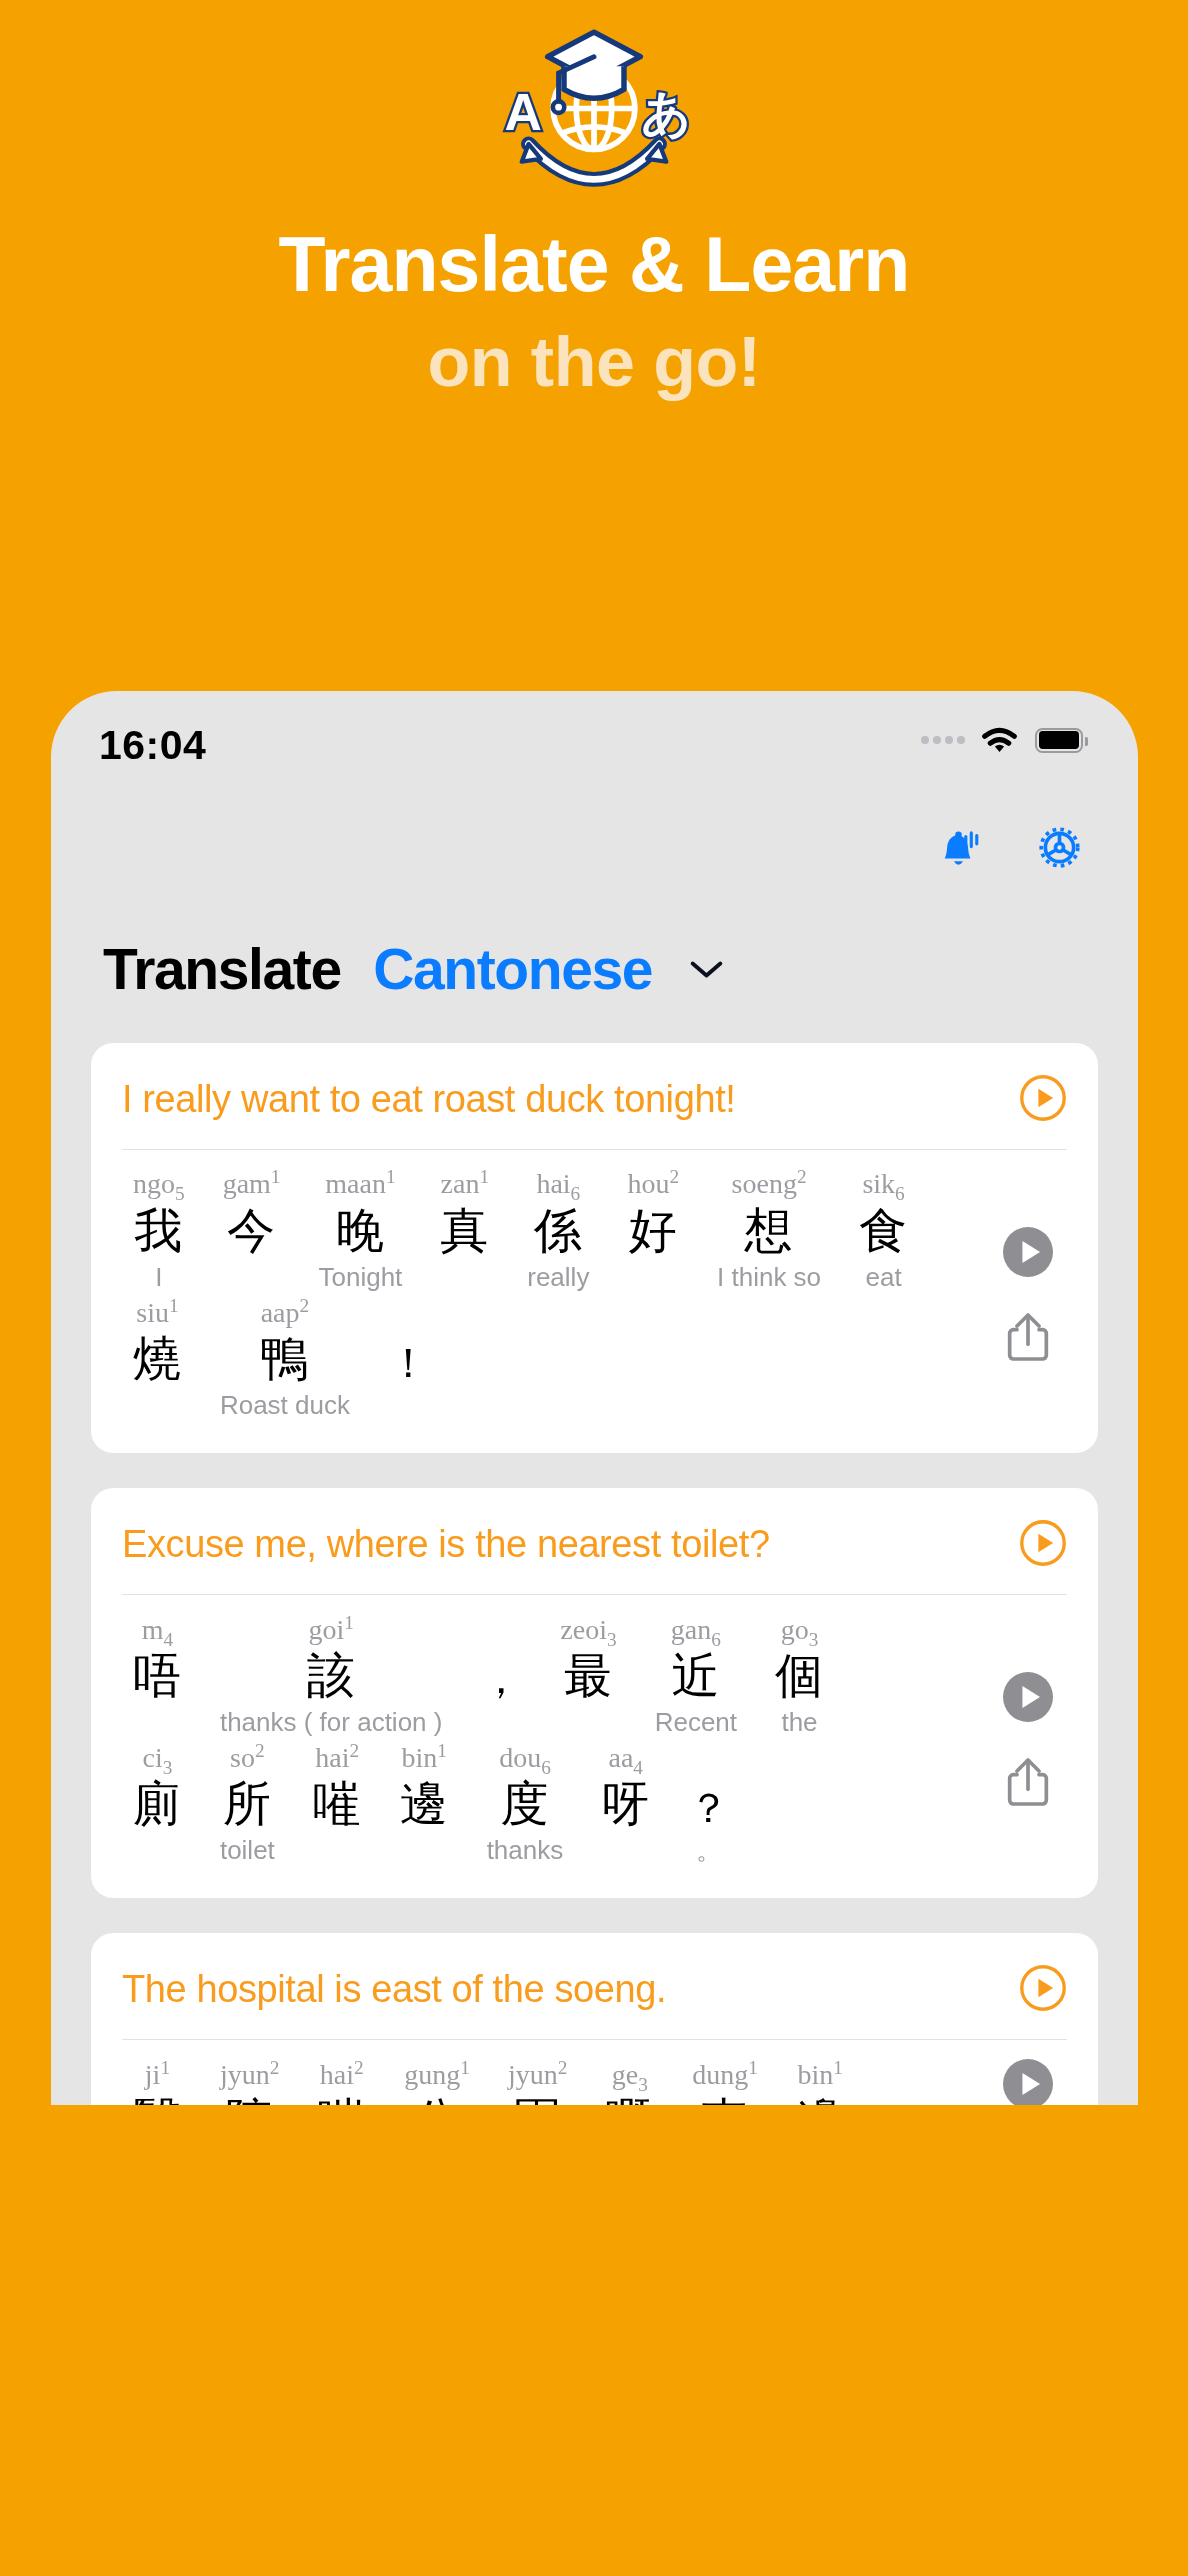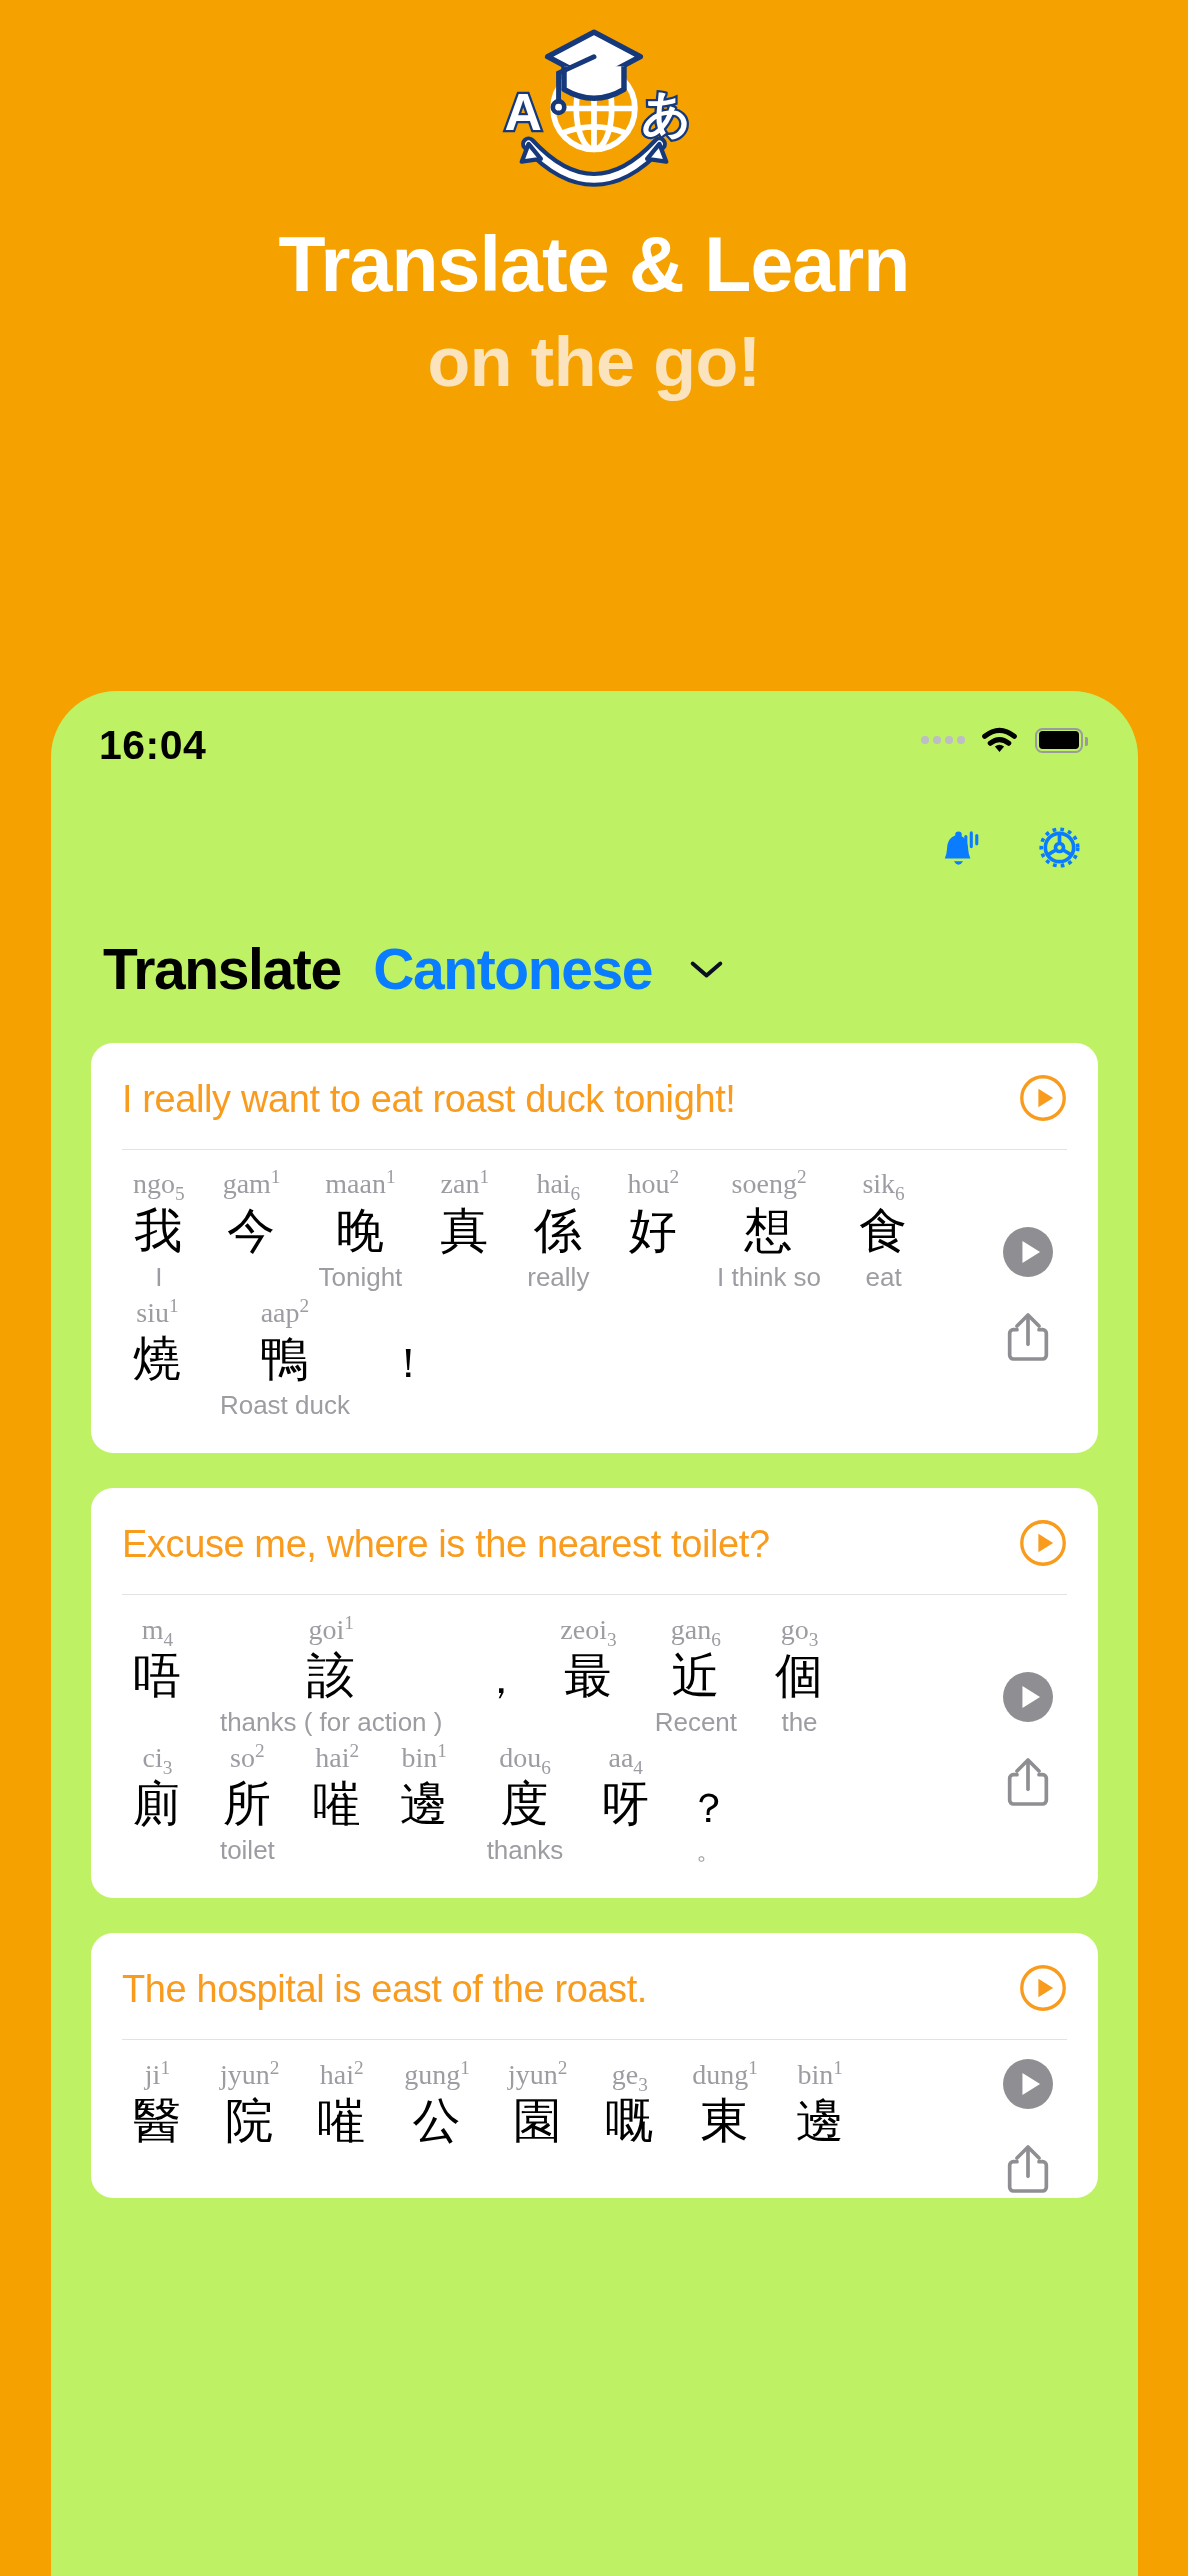--- a/index.html
+++ b/index.html
@@ -56,22 +56,22 @@
     margin-top: 24px;
     text-align: center;
   }
 
   
   .phone {
     position: absolute;
     top: 691px;
     left: 51px;
     width: 1087px;
-    height: 1885px;
-    background: #bef264;
+    height: 1414px;
+    background: #e5e5e5;
     border-radius: 66px 66px 0 0;
     overflow: hidden;
   }
 
   
   .statusbar {
     height: 101px;
     position: relative;
   }
   .sb-time {
@@ -529,21 +529,21 @@
             <span><svg viewBox="0 0 48 56" width="44" height="52" class="share-ico">
                 <path d="M12 20 L8 20 a4 4 0 0 0 -4 4 L4 48 a4 4 0 0 0 4 4 L40 52 a4 4 0 0 0 4 -4 L44 24 a4 4 0 0 0 -4 -4 L36 20" fill="none" stroke="#8E8E93" stroke-width="4" stroke-linecap="round"></path>
                 <line x1="24" y1="5" x2="24" y2="36" stroke="#8E8E93" stroke-width="4" stroke-linecap="round"></line>
                 <path d="M12 16 L24 4 L36 16" fill="none" stroke="#8E8E93" stroke-width="4" stroke-linecap="round" stroke-linejoin="round"></path>
               </svg></span>
           </div>
         </div>
       </div>
       <div class="card clipped">
         <div class="card-head">
-          <div class="card-phrase">The hospital is east of the roast.</div>
+          <div class="card-phrase">The hospital is east of the soeng.</div>
           <span><svg viewBox="0 0 52 52" width="48" height="48" class="play-ring">
               <circle cx="26" cy="26" r="23" fill="none" stroke="#F99B1C" stroke-width="3.6"></circle>
               <path d="M21 16 L37 26 L21 36 Z" fill="#F99B1C"></path>
             </svg></span>
         </div>
         <div class="card-body">
           <div class="translation">
             <div class="trow">
               <div class="tok">
                 <div class="rom">ji<sup>1</sup></div>

